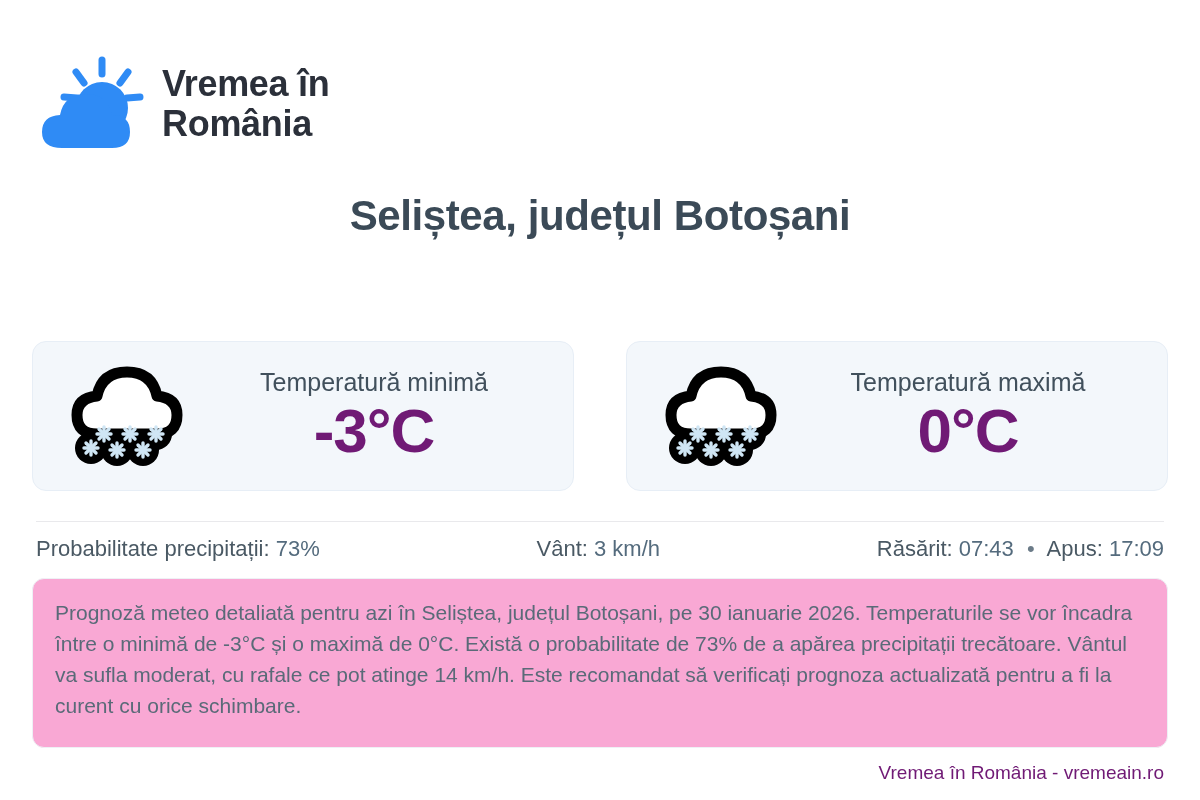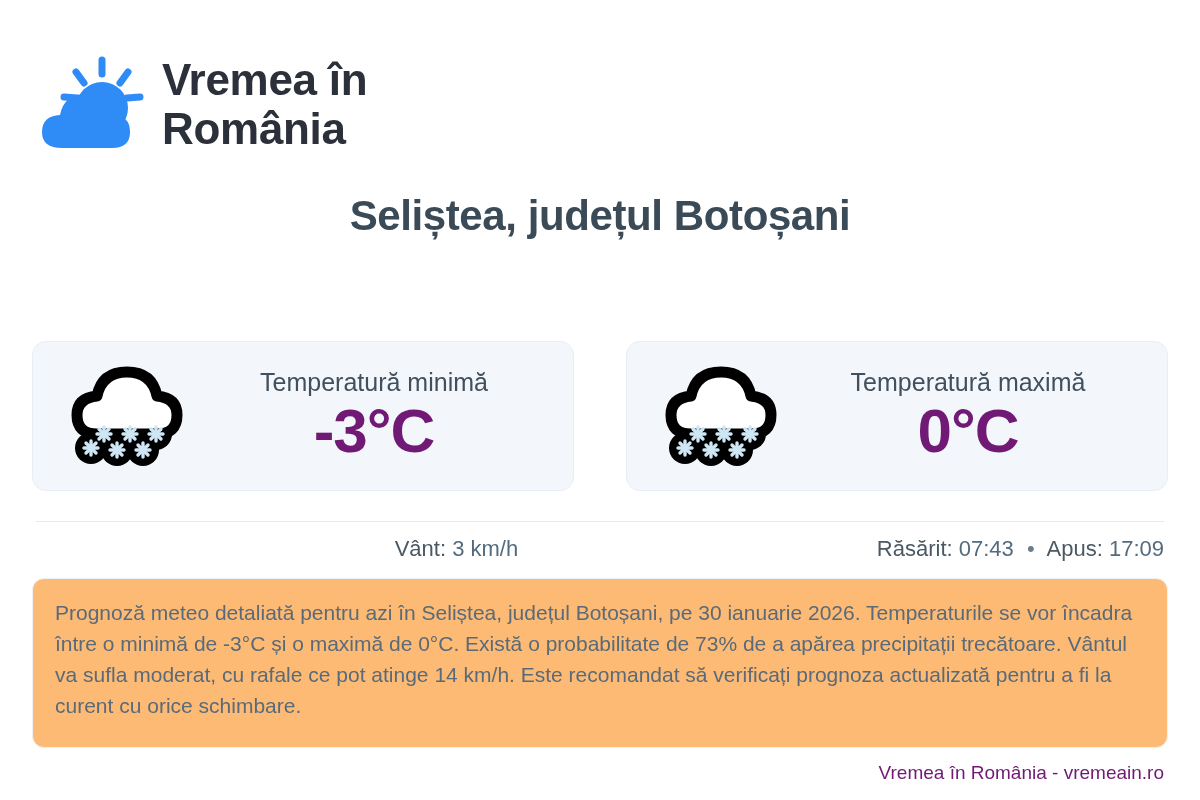--- a/index.html
+++ b/index.html
@@ -24,21 +24,21 @@
     display: flex;
     align-items: center;
     gap: 18px;
   }
   .logo-mark {
     width: 108px; height: 104px;
     flex: 0 0 auto;
     display: block;
   }
   .logo-text {
-    font-size: 44px;
+    font-size: 36px;
     font-weight: 700;
     line-height: 1.12;
     color: #2b303a;
     letter-spacing: -0.3px;
     white-space: pre-line;
   }
 
   
   .title {
     position: absolute;
@@ -124,21 +124,21 @@
   .stat.right  { flex: 0 0 auto; text-align: left; margin-left: auto; }
   .stat .val { color: #546b7d; }
   .stat .dot { color: #6b7b88; padding: 0 7px; }
 
   
   .desc {
     position: absolute;
     left: 32px; top: 578px;
     width: 1136px;
     min-height: 170px;
-    background: #fdba74;
+    background: #f9a8d4;
     border: 1px solid #eef1f5;
     border-radius: 12px;
     padding: 18px 26px 20px 22px;
   }
   .desc p {
     margin: 0;
     font-size: 21px;
     line-height: 31px;
     color: #5a6a78;
   }
@@ -287,20 +287,24 @@
         <div class="card-label">Temperatură maximă</div>
         <div class="card-value">0°C</div>
       </div>
     </div>
 
   </div>
 
   <div class="divider"></div>
 
   <div class="stats">
+    <div class="stat left">
+      <span>Probabilitate precipitații:</span>
+      <span class="val">73%</span>
+    </div>
     <div class="stat center">
       <span>Vânt:</span>
       <span class="val">3 km/h</span>
     </div>
     <div class="stat right">
       <span>Răsărit:</span>
       <span class="val">07:43</span>
       <span class="dot">•</span>
       <span>Apus:</span>
       <span class="val">17:09</span>

